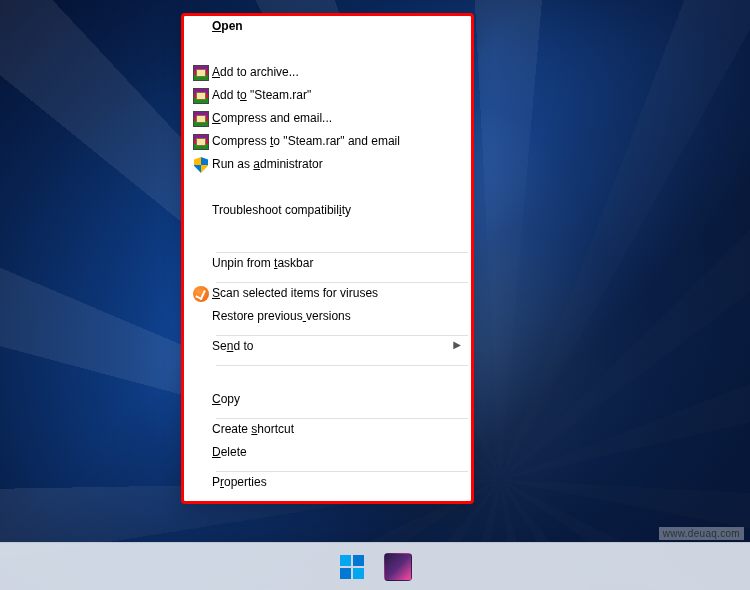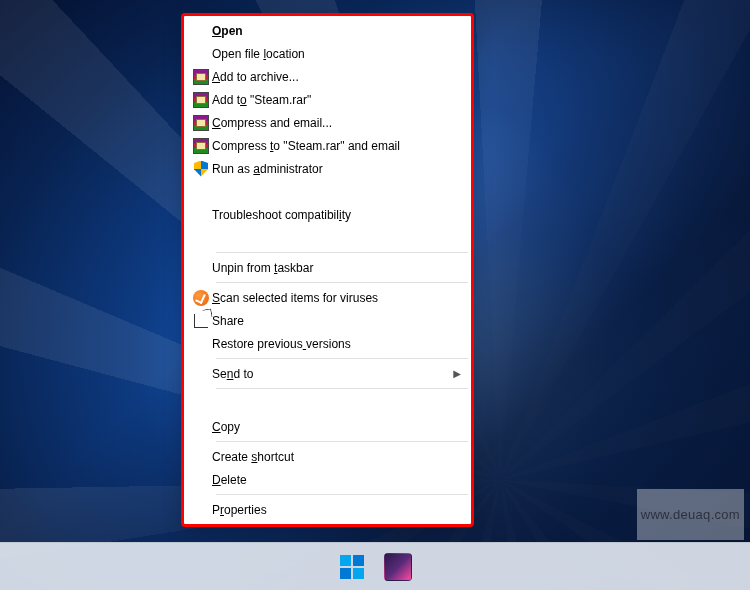--- a/index.html
+++ b/index.html
@@ -42,21 +42,21 @@
       background: #ffffff;
       border: 1px solid #ccc;
       border-radius: 2px;
       box-shadow: 0 4px 20px rgba(0,0,0,0.25);
       padding: 3px 2px;
       outline: 3px solid #ff0000;
       outline-offset: -1px;
     }
     .menu-item {
       display: flex;
-      align-items: center;
+      align-items: flex-start;
       height: 23px;
       padding: 0 8px 0 4px;
       cursor: default;
       color: #000;
       position: relative;
     }
     .menu-item.bold .label { font-weight: 600; }
     .icon-slot {
       width: 22px;
       height: 16px;
@@ -163,40 +163,39 @@
     .start-icon span:nth-child(4){ background:#05a6f0; }
     .app-icon {
       width: 28px; height: 28px;
       border-radius: 4px;
       background: linear-gradient(135deg, #2a1a4a, #5a2a7a, #ff4aa0);
       border: 1px solid rgba(0,0,0,0.2);
     }
     .watermark {
       position: absolute;
       right: 6px; bottom: 50px;
-      font-size: 13px;
+      font-size: 10px;
       color: rgba(0,0,0,0.55);
       background: rgba(255,255,255,0.35);
-      padding: 18px 4px;
+      padding: 1px 4px;
       letter-spacing: .3px;
     }
   </style>
 </head>
 <body>
 
 <div class="wallpaper"></div>
 
 <div class="context-menu" id="ctx">
     <div class="menu-item bold">
       <span class="icon-slot"></span>
       <span class="label"><span class="ul">O</span>pen</span>
     </div>
     <div class="menu-item">
       <span class="icon-slot"></span>
-      <span class="label">Open file <span class="ul">l</span>ocation</span>
     </div>
     <div class="menu-item">
       <span class="icon-slot">
         <span class="winrar-icon"></span>
       </span>
       <span class="label"><span class="ul">A</span>dd to archive...</span>
     </div>
     <div class="menu-item">
       <span class="icon-slot">
         <span class="winrar-icon"></span>
@@ -235,26 +234,20 @@
     <div class="menu-item">
       <span class="icon-slot"></span>
       <span class="label">Unpin from <span class="ul">t</span>askbar</span>
     </div>
     <div class="separator"></div>
     <div class="menu-item">
       <span class="icon-slot">
         <span class="av-icon"></span>
       </span>
       <span class="label"><span class="ul">S</span>can selected items for viruses</span>
-    </div>
-    <div class="menu-item">
-      <span class="icon-slot">
-        <span class="share-icon"></span>
-      </span>
-      <span class="label">Share</span>
     </div>
     <div class="menu-item">
       <span class="icon-slot"></span>
       <span class="label">Restore previous<span class="ul"> </span>versions</span>
     </div>
     <div class="separator"></div>
     <div class="menu-item">
       <span class="icon-slot"></span>
       <span class="label">Se<span class="ul">n</span>d to</span>
       <span class="arrow">▶</span>

